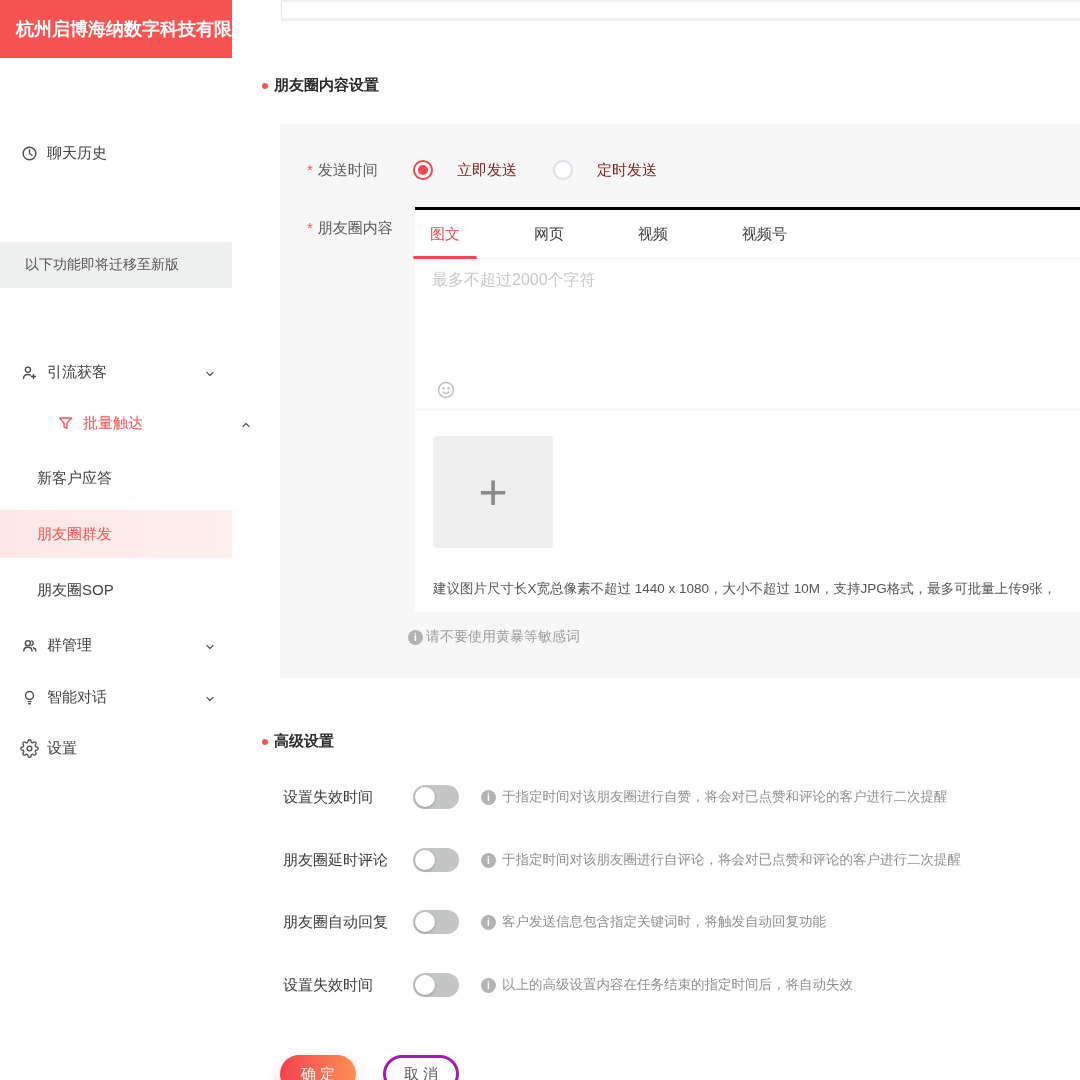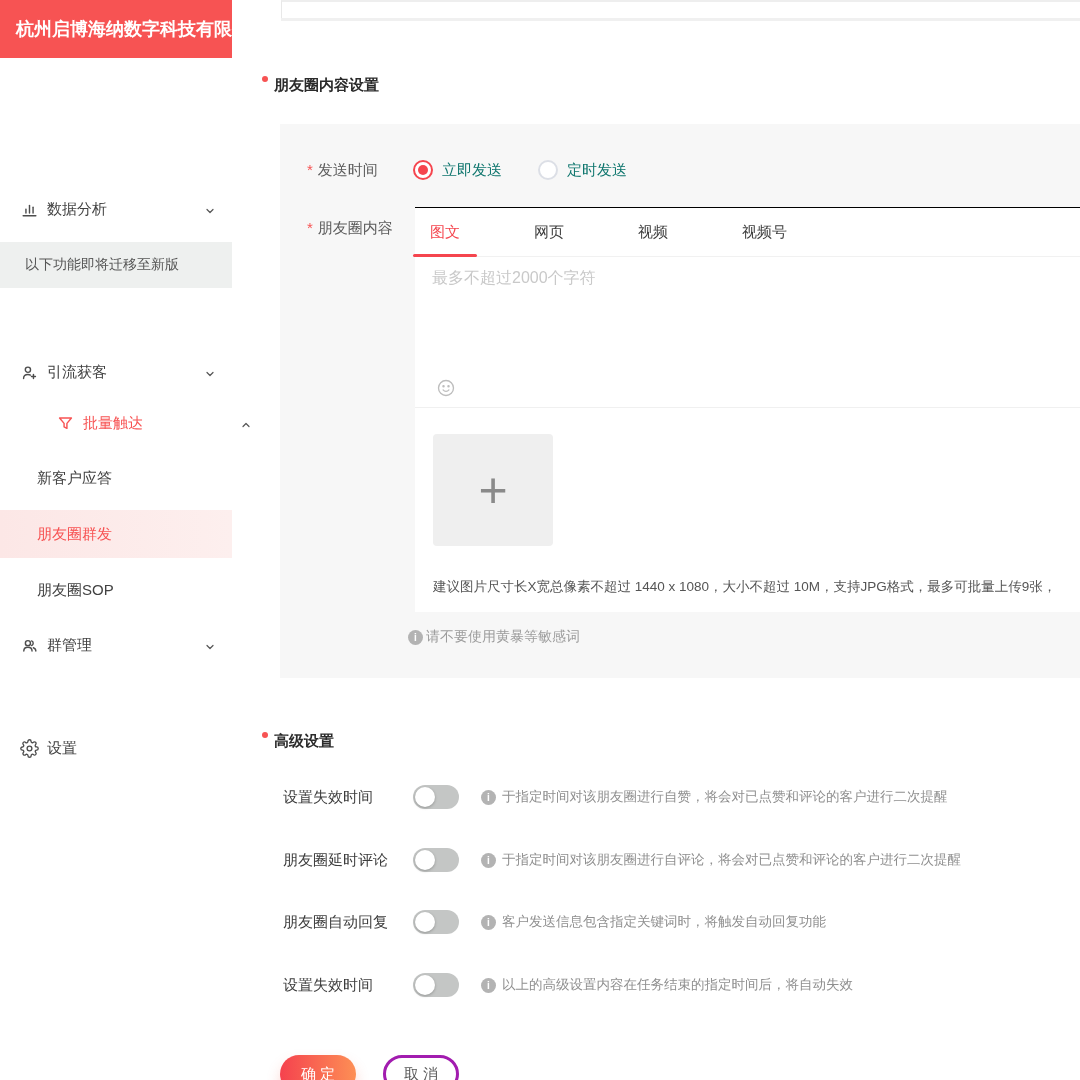--- a/index.html
+++ b/index.html
@@ -20,40 +20,40 @@
   .srow--sub { padding-left:37px; }
   .srow--selected { background:linear-gradient(90deg,#fce7e6 0%,#fdefee 100%); color:#f75353; }
   .side-banner { position:absolute; left:0; top:242px; width:232px; height:46px; background:#eef0ef;
                  display:flex; align-items:center; padding-left:25px; font-size:14px; color:#565656; }
 
   
   .top-frag { position:absolute; left:281px; top:0; right:0; height:18px; background:#fff;
               border-left:1px solid #e8e8e8; border-top:2px solid #eeeeee; }
   .top-band { position:absolute; left:281px; top:18px; right:0; height:3px; background:#f0f0f0; }
 
-  .sec-title { position:absolute; left:262px; display:flex; align-items:flex-start;
+  .sec-title { position:absolute; left:262px; display:flex; align-items:center;
                font-size:15px; font-weight:bold; color:#2b2b2b; }
   .sec-title .dot { width:6px; height:6px; border-radius:50%; background:#f75353; margin-right:6px; }
   .sec-title--1 { top:76px; }
   .sec-title--2 { top:732px; }
 
   .panel { position:absolute; left:280px; top:124px; width:800px; height:554px; background:#f7f7f7; }
 
   .field-label { position:absolute; left:27px; font-size:15px; color:#5c5c5c; }
   .field-label .req { color:#f75353; margin-right:5px; }
 
   .radio-group { position:absolute; left:133px; top:34px; height:24px; display:flex; align-items:center; }
   .radio { width:20px; height:20px; border-radius:50%; border:2px solid #dcdfe6; background:#fff; position:relative; cursor:pointer; }
   .radio--on { border-color:#f5454e; }
   .radio--on::after { content:''; position:absolute; inset:3px; border-radius:50%; background:#f5454e; }
-  .radio-label { margin-left:9px; font-size:15px; color:#0f766e; cursor:pointer; }
+  .radio-label { margin-left:24px; font-size:15px; color:#7f1d1d; cursor:pointer; }
   .radio-gap { width:36px; }
 
   .white-box { position:absolute; left:135px; top:83px; width:665px; height:405px; background:#fff;
-               border-top:1px solid #000000; }
+               border-top:3px solid #000000; }
   .tabbar { display:flex; padding-left:15px; gap:74px; height:49px; border-bottom:1px solid #f1f1f1; }
   .tab { position:relative; line-height:48px; font-size:15px; color:#3d3d3d; cursor:pointer; }
   .tab--active { color:#f5454e; }
   .tab--active::after { content:''; position:absolute; left:-17px; right:-17px; bottom:-1px; height:3px;
                         border-radius:2px; background:#f5454e; }
   .fake-textarea { position:absolute; left:17px; top:60px; width:630px; height:105px; border:none; resize:none;
                    background:transparent; outline:none; font-family:inherit; font-size:16px; color:#333; }
   .fake-textarea::placeholder { color:#c9c9c9; }
   .emoji-btn { position:absolute; left:21px; top:170px; width:20px; height:20px; cursor:pointer; }
   .editor-divider { position:absolute; left:0; top:199px; width:100%; height:1px; background:#f0f0f0; }
@@ -83,37 +83,30 @@
 </style>
 </head>
 <body>
 
 <div class="stage">
 
   <aside class="sidebar">
     <div class="side-header">杭州启博海纳数字科技有限公司</div>
 
 
-
-    <div class="srow" style="top:185px">
+    <div class="srow" style="top:129px">
       <span class="sicon">
         <svg viewBox="0 0 24 24" width="19" height="19" fill="none" stroke="#4d4d4d" stroke-width="1.8" stroke-linecap="round">
-            <path d="M4 20h16"></path>
-            <path d="M7.5 16.5v-5"></path>
-            <path d="M12 16.5V7"></path>
-            <path d="M16.5 16.5v-7.5"></path>
-          </svg>
-      </span>
-      <span class="slabel">数据分析</span>
-      <span class="chev">
-        <svg viewBox="0 0 24 24" width="12" height="12" fill="none" stroke="#555" stroke-width="2.4" stroke-linecap="round" stroke-linejoin="round">
-            <polyline points="6 9 12 15 18 9"></polyline>
-          </svg>
-      </span>
-    </div>
+            <circle cx="12" cy="12" r="8"></circle>
+            <path d="M12 7.5V12l3 2.2"></path>
+          </svg>
+      </span>
+      <span class="slabel">聊天历史</span>
+    </div>
+
 
     <div class="side-banner">以下功能即将迁移至新版</div>
 
 
     <div class="srow" style="top:348px">
       <span class="sicon">
         <svg viewBox="0 0 24 24" width="19" height="19" fill="none" stroke="#4d4d4d" stroke-width="1.8" stroke-linecap="round">
             <circle cx="10" cy="8.5" r="3.3"></circle>
             <path d="M4.5 19.5c0-3 2.4-5 5.5-5 1.2 0 2.3.3 3.2.8"></path>
             <path d="M17 14.5v5"></path>
@@ -164,20 +157,35 @@
           </svg>
       </span>
       <span class="slabel">群管理</span>
       <span class="chev">
         <svg viewBox="0 0 24 24" width="12" height="12" fill="none" stroke="#555" stroke-width="2.4" stroke-linecap="round" stroke-linejoin="round">
             <polyline points="6 9 12 15 18 9"></polyline>
           </svg>
       </span>
     </div>
 
+    <div class="srow" style="top:673px">
+      <span class="sicon">
+        <svg viewBox="0 0 24 24" width="19" height="19" fill="none" stroke="#4d4d4d" stroke-width="1.8" stroke-linecap="round">
+            <circle cx="12" cy="9.5" r="5"></circle>
+            <path d="M10.3 17.2h3.4"></path>
+            <path d="M11 20h2"></path>
+          </svg>
+      </span>
+      <span class="slabel">智能对话</span>
+      <span class="chev">
+        <svg viewBox="0 0 24 24" width="12" height="12" fill="none" stroke="#555" stroke-width="2.4" stroke-linecap="round" stroke-linejoin="round">
+            <polyline points="6 9 12 15 18 9"></polyline>
+          </svg>
+      </span>
+    </div>
 
     <div class="srow" style="top:724px">
       <span class="sicon">
         <svg viewBox="0 0 24 24" width="19" height="19" fill="none" stroke="#4d4d4d" stroke-width="1.7" stroke-linecap="round" stroke-linejoin="round">
             <circle cx="12" cy="12" r="3"></circle>
             <path d="M19.4 15a1.65 1.65 0 0 0 .33 1.82l.06.06a2 2 0 0 1 0 2.83 2 2 0 0 1-2.83 0l-.06-.06a1.65 1.65 0 0 0-1.82-.33 1.65 1.65 0 0 0-1 1.51V21a2 2 0 0 1-2 2 2 2 0 0 1-2-2v-.09A1.65 1.65 0 0 0 9 19.4a1.65 1.65 0 0 0-1.82.33l-.06.06a2 2 0 0 1-2.83 0 2 2 0 0 1 0-2.83l.06-.06a1.65 1.65 0 0 0 .33-1.82 1.65 1.65 0 0 0-1.51-1H3a2 2 0 0 1-2-2 2 2 0 0 1 2-2h.09A1.65 1.65 0 0 0 4.6 9a1.65 1.65 0 0 0-.33-1.82l-.06-.06a2 2 0 0 1 0-2.83 2 2 0 0 1 2.83 0l.06.06a1.65 1.65 0 0 0 1.82.33H9a1.65 1.65 0 0 0 1-1.51V3a2 2 0 0 1 2-2 2 2 0 0 1 2 2v.09a1.65 1.65 0 0 0 1 1.51 1.65 1.65 0 0 0 1.82-.33l.06-.06a2 2 0 0 1 2.83 0 2 2 0 0 1 0 2.83l-.06.06a1.65 1.65 0 0 0-.33 1.82V9a1.65 1.65 0 0 0 1.51 1H21a2 2 0 0 1 2 2 2 2 0 0 1-2 2h-.09a1.65 1.65 0 0 0-1.51 1z"></path>
           </svg>
       </span>
       <span class="slabel">设置</span>
     </div>

